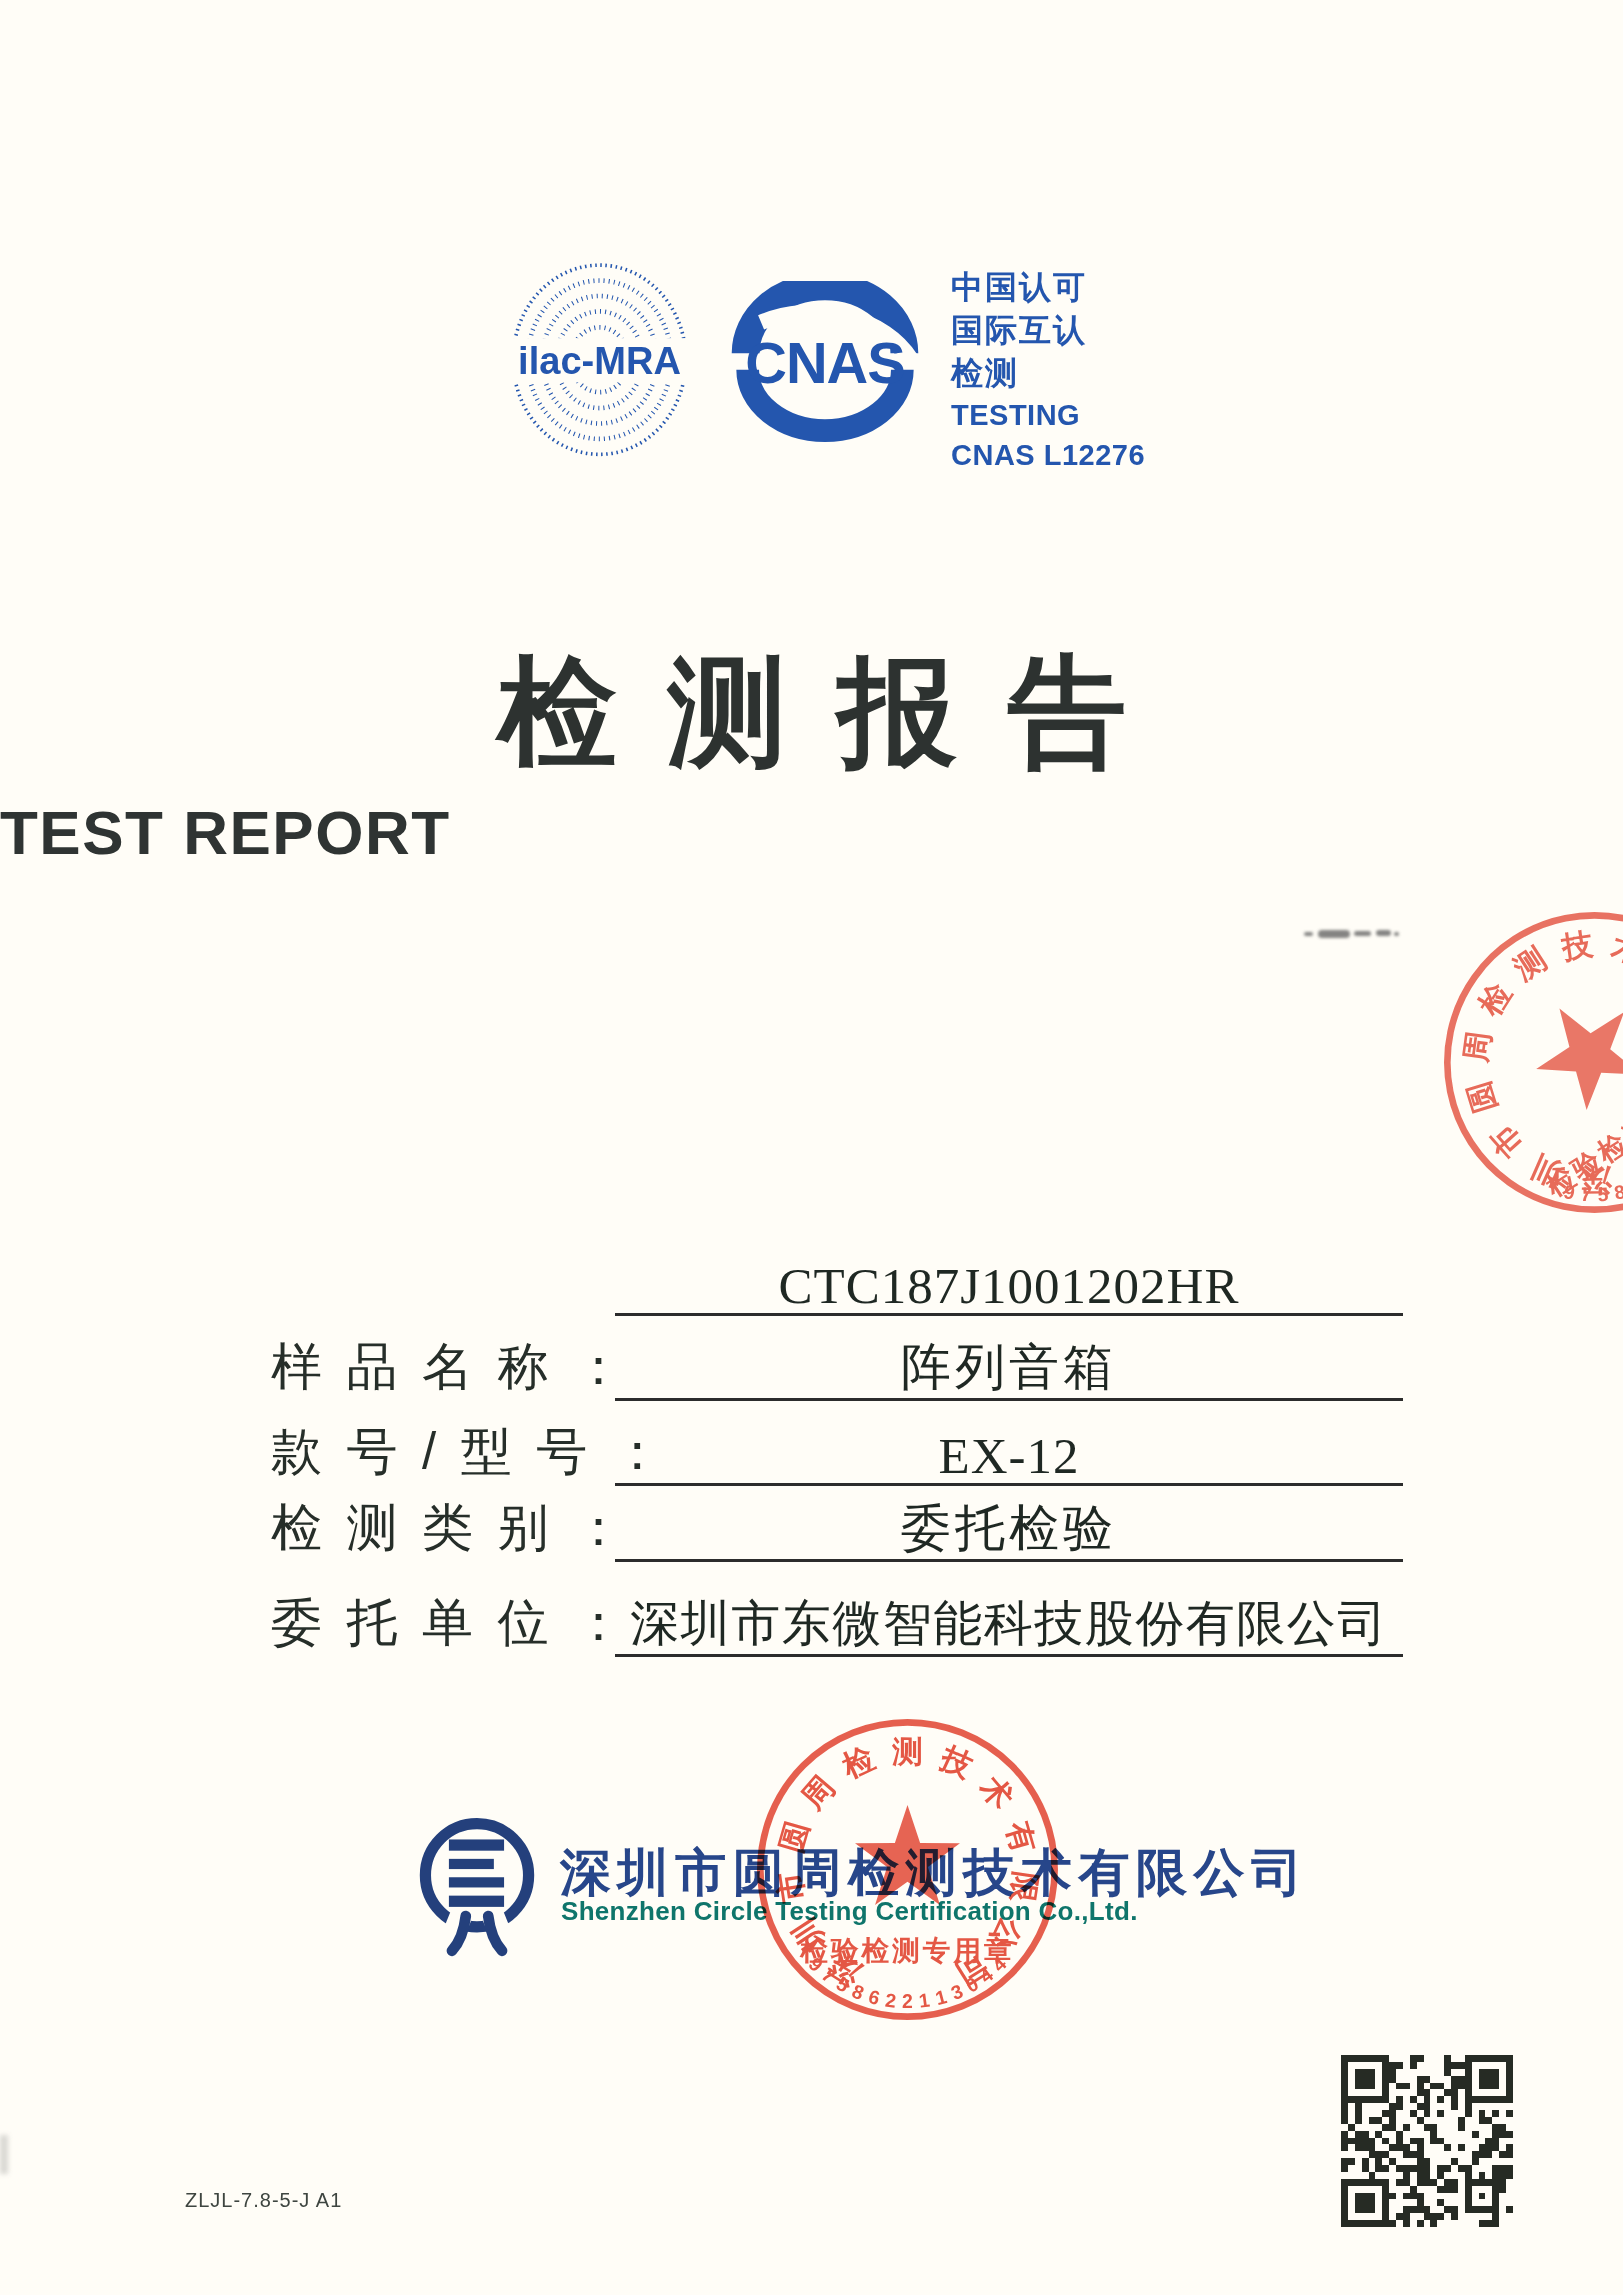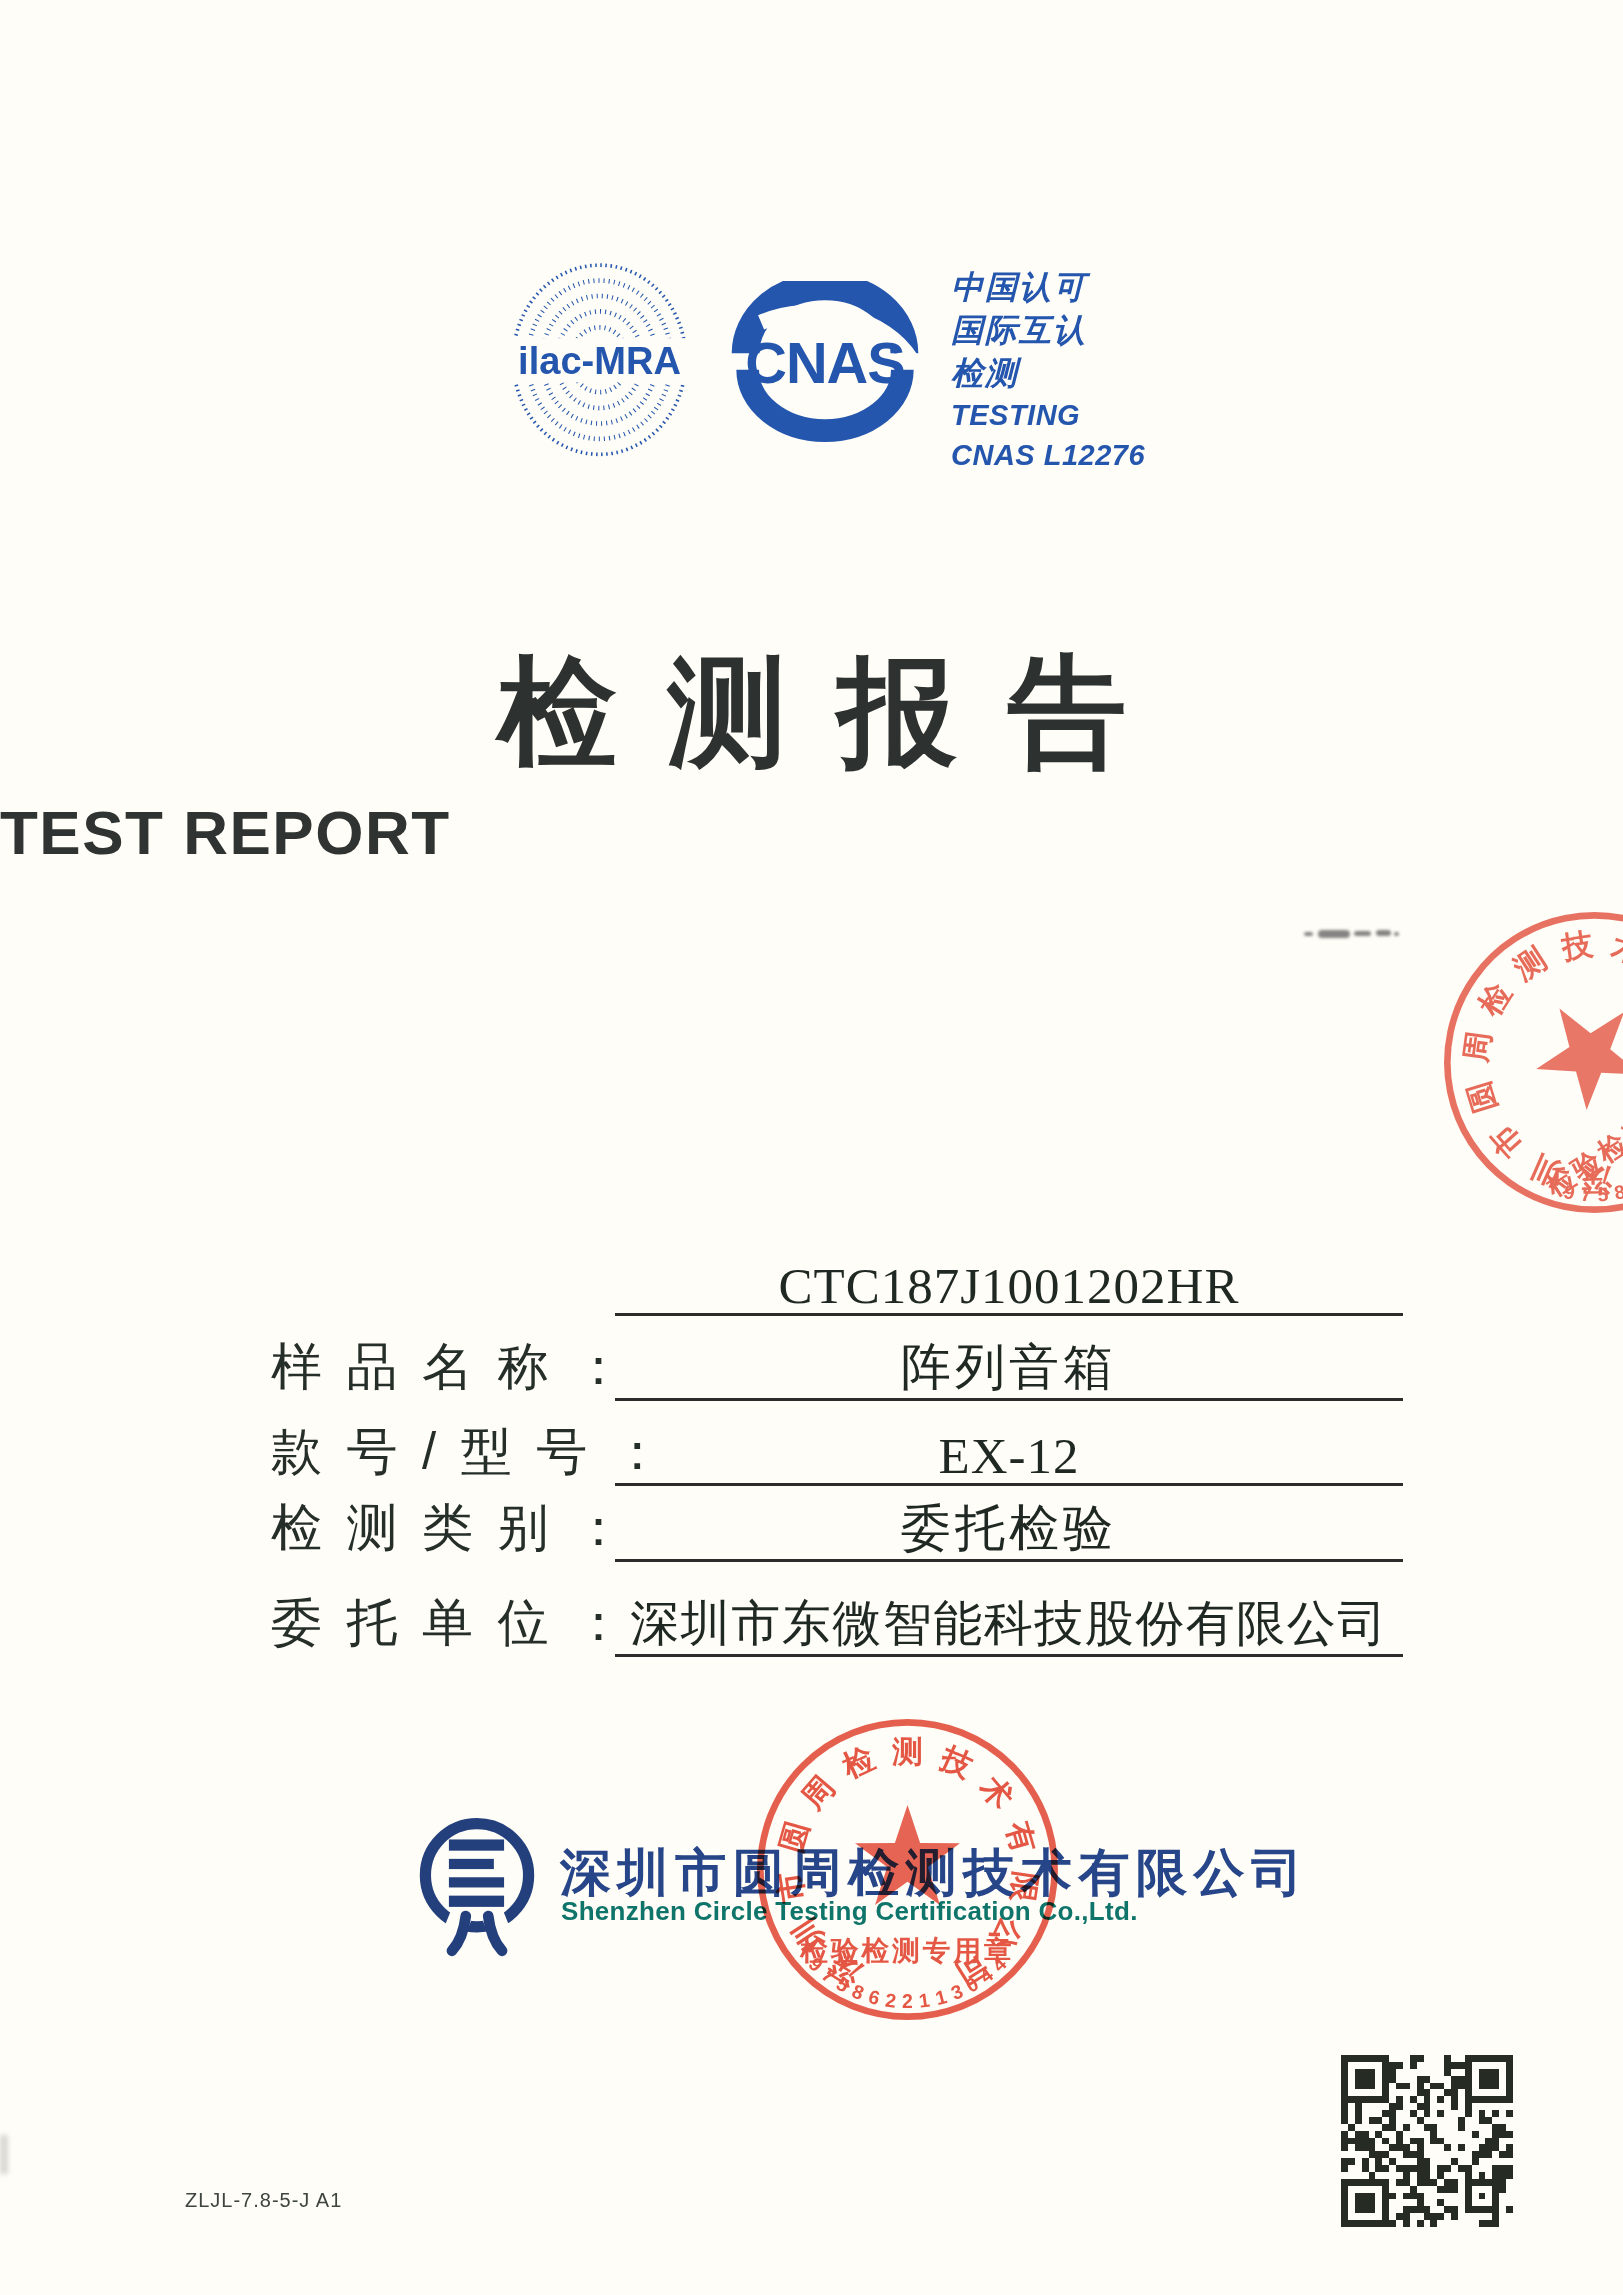--- a/index.html
+++ b/index.html
@@ -7,21 +7,21 @@
     position:relative;
     width:1624px;height:2295px;
     background:#fffdf7;
     overflow:hidden;
     font-family:"Liberation Sans",sans-serif;
   }
   
   .accred{position:absolute;top:0;left:0;width:100%;height:0;}
   .ilac-logo{position:absolute;left:509px;top:261px;width:181px;height:198px;}
   .cnas-logo{position:absolute;left:725px;top:281px;width:200px;height:161px;}
-  .accred-text{position:absolute;left:951px;top:266px;width:266px;color:#2456ae;font-style:italic;}
+  .accred-text{position:absolute;left:951px;top:266px;width:266px;color:#2456ae;}
   .accred-text .cjk{font-size:32px;font-weight:600;line-height:43px;letter-spacing:2px;}
   .accred-text .lat{font-size:29px;font-weight:700;line-height:40px;letter-spacing:0.5px;}
   
   .title-cn{position:absolute;left:0;top:633px;width:100%;text-align:center;
     font-size:119px;font-weight:900;color:#2d3230;}
   .title-cn span{letter-spacing:51px;margin-right:-51px;}
   .title-en{position:absolute;left:0;top:797px;width:100%;text-align:left;
     font-size:62px;font-weight:700;letter-spacing:1.5px;color:#2f3433;}
   
   .form-row{position:absolute;left:0;width:100%;height:97px;}

